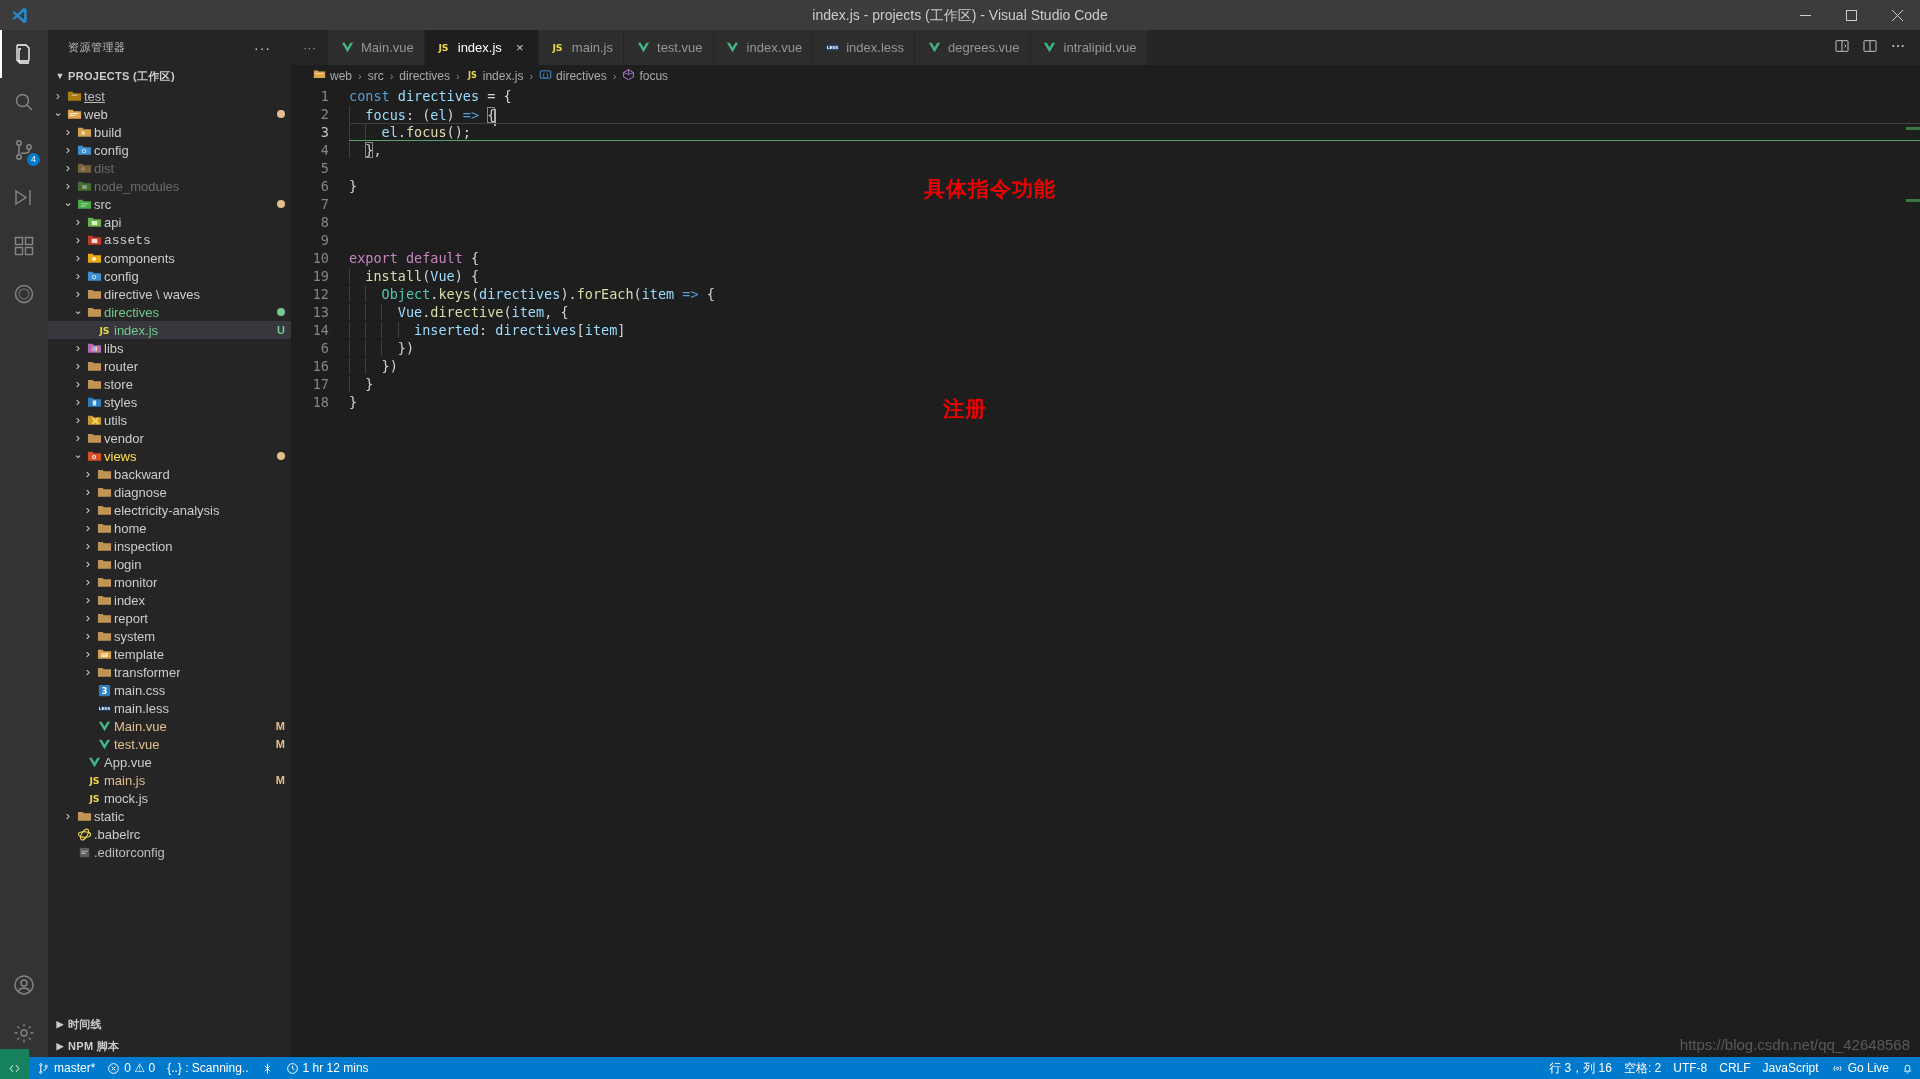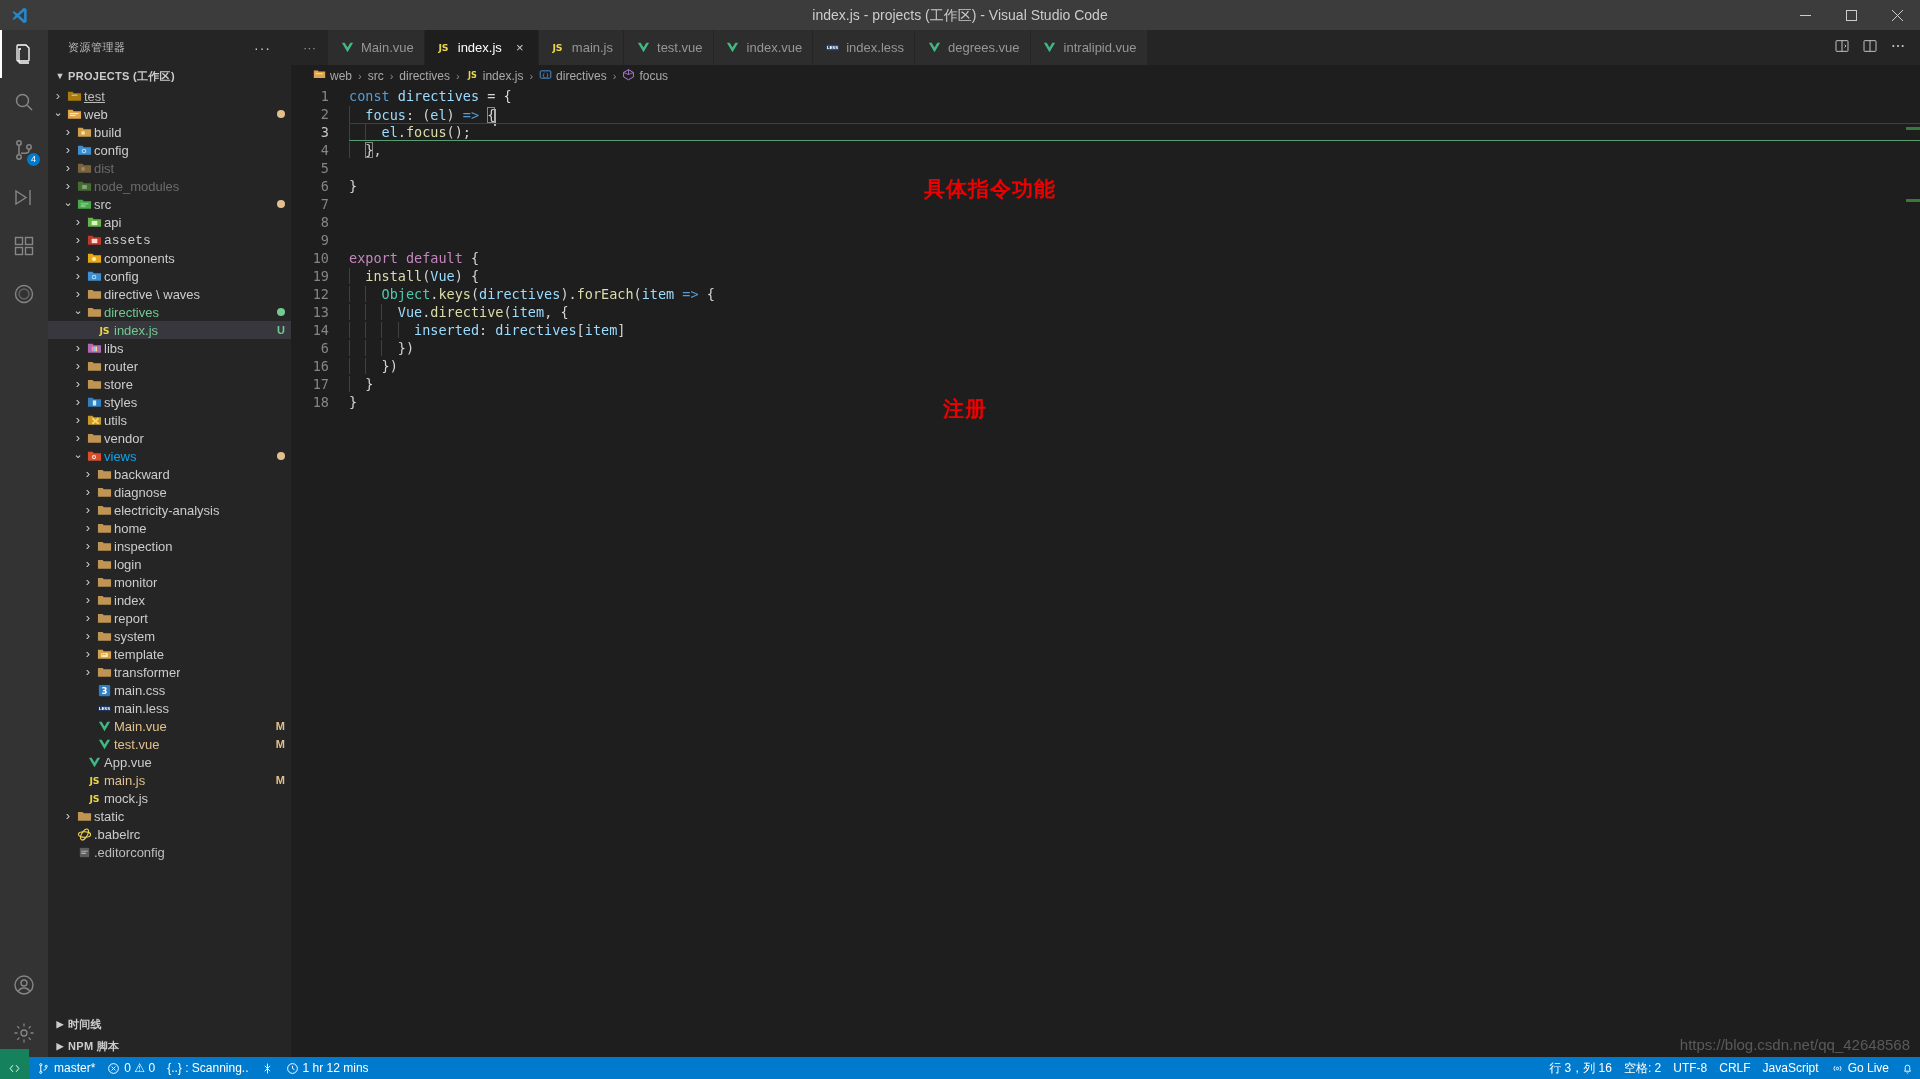--- a/index.html
+++ b/index.html
@@ -512,21 +512,21 @@
           </div>
           <div class="trow" style="padding-left: 24px;">
             <span class="twisty" style="font-size: 11px; position: relative; top: -2px;">⌄</span>
             <span class="ficon">
               <svg viewBox="0 0 16 16">
                 <path fill="#d94f2b" d="M1 3h5l1.2 1.4H15v8H1z"></path>
                 <circle cx="7.5" cy="8.6" r="2.2" fill="#ffe2d6"></circle>
                 <circle cx="7.5" cy="8.6" r="1" fill="#b23a1d"></circle>
               </svg>
             </span>
-            <span class="lbl" style="color: #0ea5e9;">views</span>
+            <span class="lbl" style="color: #fde047;">views</span>
             <span class="dot" style="background: rgb(226, 192, 141);"></span>
           </div>
           <div class="trow" style="padding-left: 34px;">
             <span class="twisty" style="font-size: 13px;">›</span>
             <span class="ficon">
               <svg viewBox="0 0 16 16">
                 <path fill="#c09553" d="M1 3.2h5l1.2 1.4H15v8H1z"></path>
               </svg>
             </span>
             <span class="lbl" style="color: rgb(204, 204, 204);">backward</span>

